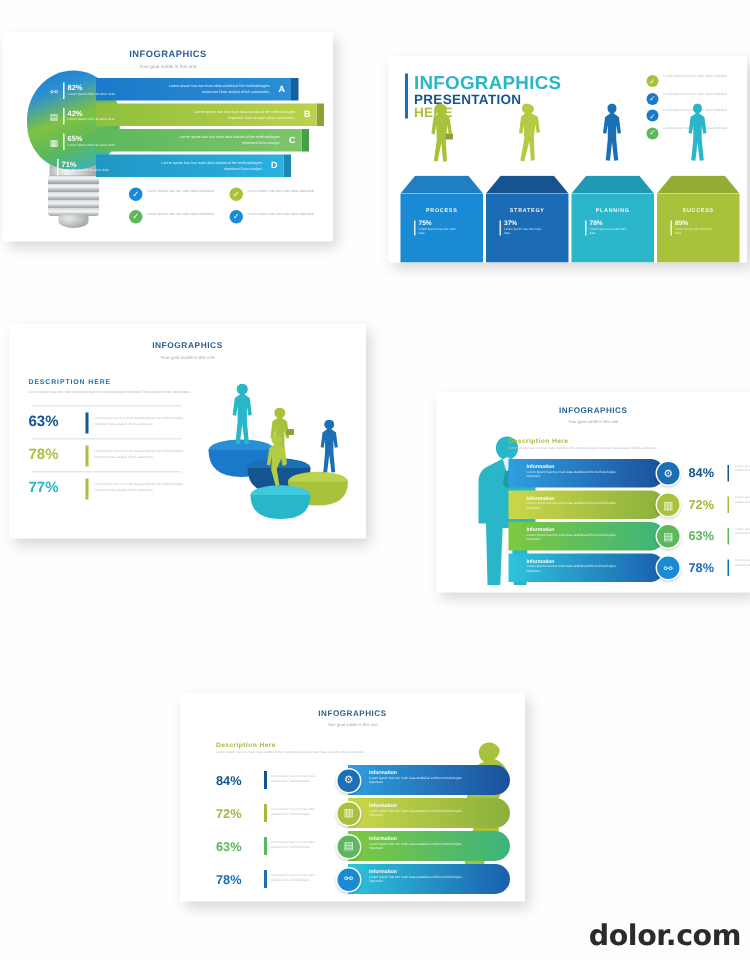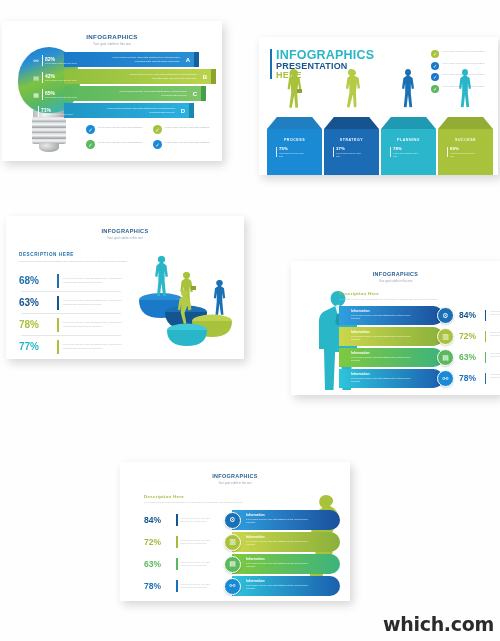--- a/index.html
+++ b/index.html
@@ -422,25 +422,20 @@
   <div class="slide" id="slide3">
     <div class="slide-title">INFOGRAPHICS</div>
     <div class="slide-sub">Your goal subtle in this one</div>
 
     <div class="s3-desc">
       <div class="s3-desc-h">DESCRIPTION HERE</div>
       <div class="s3-desc-t">Lorem ipsum has two main data statistical the methodologies important Data analyst which automates.</div>
     </div>
 
     <div class="s3-rows">
-      <div class="s3-row">
-        <div class="s3-pct" style="color:#1f6fa8;">68%</div>
-        <div class="s3-vbar" style="background:#1f6fa8;"></div>
-        <div class="s3-txt">Lorem ipsum has two main data statistical the methodologies important Data analyst which automates.</div>
-      </div>
       <div class="s3-sep"></div>
       <div class="s3-row">
         <div class="s3-pct" style="color:#15558f;">63%</div>
         <div class="s3-vbar" style="background:#15558f;"></div>
         <div class="s3-txt">Lorem ipsum has two main data statistical the methodologies important Data analyst which automates.</div>
       </div>
       <div class="s3-sep"></div>
       <div class="s3-row">
         <div class="s3-pct" style="color:#a9c23c;">78%</div>
         <div class="s3-vbar" style="background:#a9c23c;"></div>
@@ -588,14 +583,14 @@
         <div class="s5-txt">Lorem ipsum has two main data statistical the methodologies</div>
         <div class="s5-circle" style="background:#1b8ad4;">⚯</div>
         <div class="s5-bar" style="background:linear-gradient(90deg,#2ec4dd,#1b5fae);">
           <div class="s5-bar-h">Information</div>
           <div class="s5-bar-t">Lorem ipsum has two main data statistical at this methodologies important</div>
         </div>
       </div>
     </div>
   </div>
 
-  <div id="watermark">which.com</div>
+  <div id="watermark">dolor.com</div>
 </div>
 
 </body></html>

